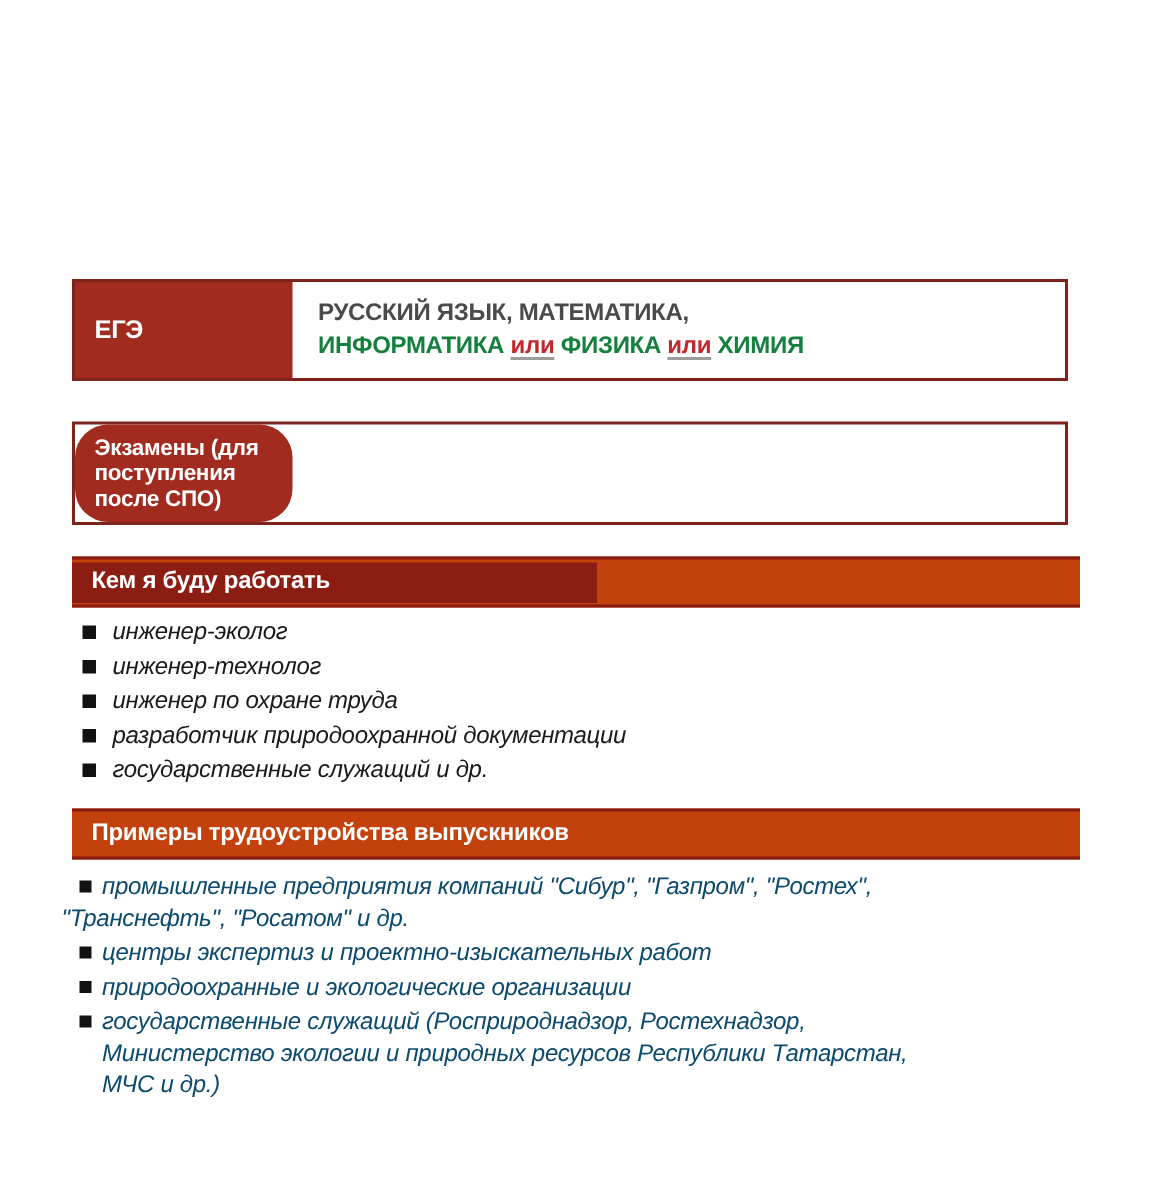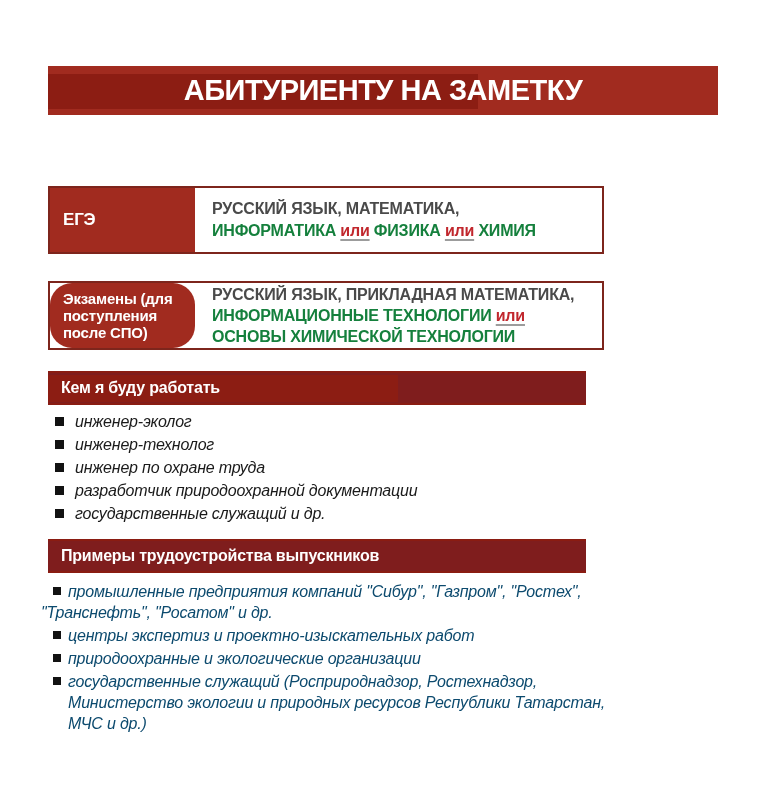--- a/index.html
+++ b/index.html
@@ -17,21 +17,21 @@
     position:absolute; left:0; top:8px; width:430px; height:35px;
     background:#8c1d13;
   }
   .title {
     position:relative; width:100%; text-align:center; color:#ffffff;
     font-size:29px; font-weight:bold; line-height:49px; letter-spacing:-0.5px;
     white-space:nowrap;
   }
   
   .exam-row {
-    position:absolute; left:48px; width:556px; display:flex;
+    position:absolute; left:48px; width:664px; display:flex;
     border:2px solid #7d251c; background:#ffffff;
   }
   .row-ege { top:186px; height:68px; }
   .row-spo { top:281px; height:69px; }
   .exam-label {
     flex:0 0 145px; background:#a12b1f; color:#ffffff; font-weight:bold;
     display:flex; align-items:center; padding:4px 8px 4px 13px;
     letter-spacing:-0.2px;
   }
   .row-ege .exam-label { font-size:17px; }
@@ -46,22 +46,22 @@
   .exam-line.plain { color:#4a4a4a; font-weight:bold; }
   .exam-line.rich  { color:#1d1d1d; font-weight:bold; }
   .seg-bold { color:#15803d; font-weight:bold; }
   .seg-or {
     color:#c1272d; font-weight:bold;
     text-decoration:underline; text-decoration-color:#9c9c9c;
     text-decoration-thickness:2px; text-underline-offset:3px;
   }
   
   .section-bar {
-    position:absolute; left:48px; width:538px; height:34px;
-    background:#7f1d1d; border-top:2px solid #8a1c12; border-bottom:2px solid #8a1c12;
+    position:absolute; left:48px; width:672px; height:34px;
+    background:#c2410c; border-top:2px solid #8a1c12; border-bottom:2px solid #8a1c12;
   }
   .bar-jobs { top:371px; }
   .bar-emp  { top:539px; }
   .bar-shade {
     position:absolute; left:0; top:2px; width:350px; height:27px; background:#8c1d13;
   }
   .bar-title {
     position:relative; display:block; color:#ffffff; font-weight:bold;
     font-size:16px; line-height:30px; padding-left:13px; letter-spacing:-0.2px;
     white-space:nowrap;
@@ -85,39 +85,31 @@
     position:absolute; left:12px; top:6px; width:8px; height:8px; background:#121212;
   }
   .emp-line.wrap-outdent { margin-left:-27px; }
   .emp-line.wrap-indent  { margin-left:0; }
 </style>
 </head>
 <body>
 
 <div class="sheet">
 
-  <header class="title-bar">
-    <div class="title-shade"></div>
-    <h1 class="title">АБИТУРИЕНТУ НА ЗАМЕТКУ</h1>
-  </header>
 
   <section class="exam-row row-ege">
     <div class="exam-label">ЕГЭ</div>
     <div class="exam-content">
       <div class="exam-line plain">РУССКИЙ ЯЗЫК, МАТЕМАТИКА,</div>
       <div class="exam-line rich"><span class="seg-bold">ИНФОРМАТИКА </span><span class="seg-or">или</span><span class="seg-bold"> ФИЗИКА </span><span class="seg-or">или</span><span class="seg-bold"> ХИМИЯ</span></div>
     </div>
   </section>
 
   <section class="exam-row row-spo">
     <div class="exam-label">Экзамены (для поступления после СПО)</div>
-    <div class="exam-content">
-      <div class="exam-line plain">РУССКИЙ ЯЗЫК, ПРИКЛАДНАЯ МАТЕМАТИКА,</div>
-      <div class="exam-line rich"><span class="seg-bold">ИНФОРМАЦИОННЫЕ ТЕХНОЛОГИИ </span><span class="seg-or">или</span><span class="seg-bold"> ОСНОВЫ ХИМИЧЕСКОЙ ТЕХНОЛОГИИ</span></div>
-    </div>
   </section>
 
   <div class="section-bar bar-jobs">
     <div class="bar-shade"></div>
     <span class="bar-title">Кем я буду работать</span>
   </div>
 
   <ul class="jobs-list">
       <li class="jobs-item"><span class="sq-bullet"></span><span>инженер-эколог</span></li>
       <li class="jobs-item"><span class="sq-bullet"></span><span>инженер-технолог</span></li>

